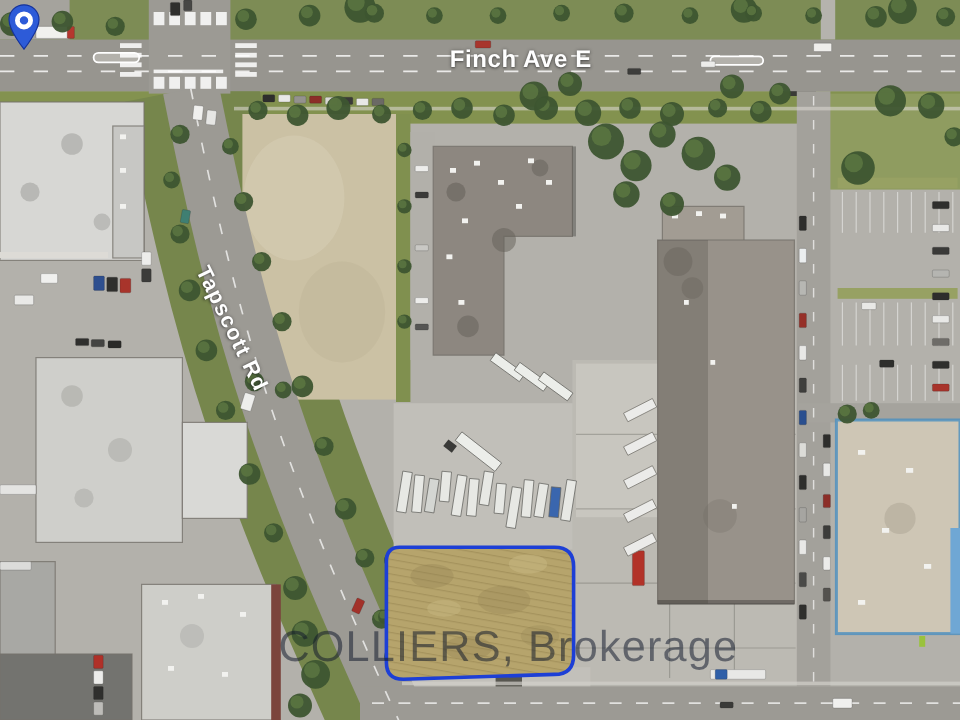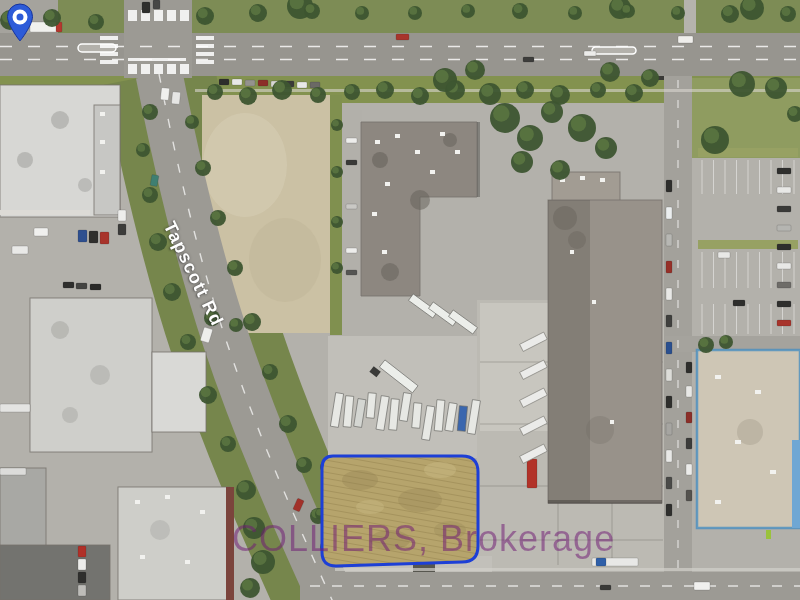--- a/index.html
+++ b/index.html
@@ -490,21 +490,22 @@
       <ellipse cx="420" cy="500" rx="22" ry="12" fill="#8f7f4e" opacity=".28"></ellipse>
       <ellipse cx="390" cy="540" rx="20" ry="10" fill="#8f7f4e" opacity=".3"></ellipse>
       <ellipse cx="450" cy="530" rx="16" ry="9" fill="#8f7f4e" opacity=".25"></ellipse>
       <ellipse cx="440" cy="470" rx="16" ry="8" fill="#cdbf8a" opacity=".4"></ellipse>
       <ellipse cx="370" cy="507" rx="14" ry="7" fill="#cdbf8a" opacity=".35"></ellipse>
     </g>
     <path id="prop-outline" d="M333,456 L462,456 Q478,456 478,472 L478,546 Q478,562 462,562 L336,566 Q322,566 322,552 L322,468 Q322,456 333,456 Z" fill="none" stroke="#1d3fd6" stroke-width="3" stroke-linejoin="round"></path>
   </g>
 </svg>
 
-<div class="watermark" style="color: #701a75;">COLLIERS, Brokerage</div>
+<div class="watermark" style="color: #0f172a;">COLLIERS, Brokerage</div>
 
 <svg class="pin-wrap" viewBox="0 0 40 48">
   <path id="pin-body" d="M20,4 A12.5,12.5 0 0 0 7.5,16.5 C7.5,25.5 20,41 20,41 C20,41 32.5,25.5 32.5,16.5 A12.5,12.5 0 0 0 20,4 Z" fill="#2d5bd8" stroke="#16339b" stroke-width="1"></path>
   <circle id="pin-ring" cx="20" cy="17" r="5.5" fill="none" stroke="#ffffff" stroke-width="4"></circle>
 </svg>
 
+<div class="label finch">Finch Ave E</div>
 <div class="label tapscott">Tapscott Rd</div>
 </div>
 
 </body></html>

